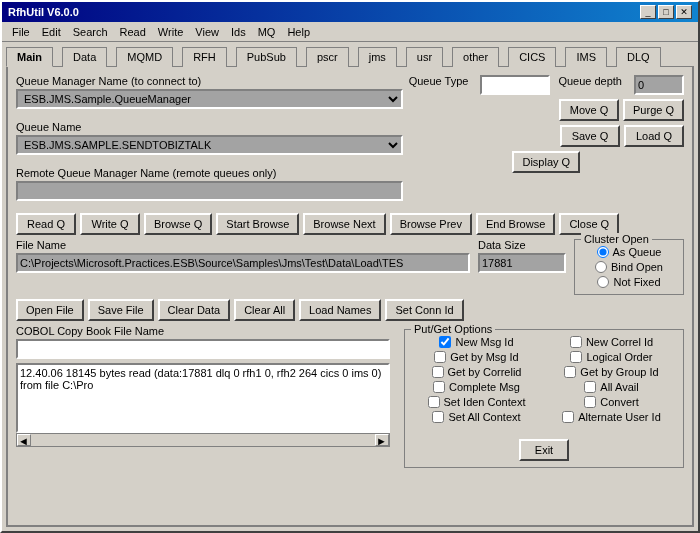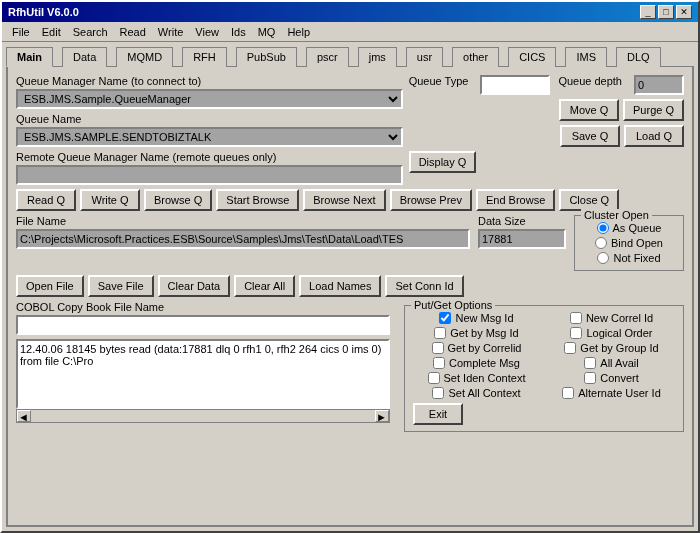--- a/index.html
+++ b/index.html
@@ -100,21 +100,21 @@
       padding: 8px;
       overflow: hidden;
     }
     .section-label {
       font-size: 11px;
       margin-bottom: 2px;
       color: #000;
     }
     .full-row {
       width: 100%;
-      margin-bottom: 4px;
+      margin-bottom: 12px;
     }
     select, input[type="text"] {
       background: #a3a3a3;
       border: 2px solid;
       border-color: #808080 #fff #fff #808080;
       font-family: 'MS Sans Serif', Arial, sans-serif;
       font-size: 11px;
       height: 20px;
       padding: 1px 2px;
     }
@@ -215,22 +215,22 @@
       flex: 1;
     }
     .layout-right {
       display: flex;
       flex-direction: column;
       gap: 4px;
       min-width: 130px;
     }
     .exit-row {
       display: flex;
-      justify-content: flex-start;
-      margin-top: 4px;
+      justify-content: center;
+      margin-top: 16px;
     }
   </style>
 </head>
 <body>
 
 <div class="window">
 
   <div class="title-bar">
     <span class="title-bar-text">RfhUtil V6.0.0</span>
     <div class="title-bar-buttons">
@@ -307,21 +307,21 @@
 
         <div style="display:flex; gap:4px; justify-content:flex-end;">
           <button class="win-btn">Move Q</button>
           <button class="win-btn">Purge Q</button>
         </div>
 
         <div style="display:flex; gap:4px; justify-content:flex-end;">
           <button class="win-btn">Save Q</button>
           <button class="win-btn">Load Q</button>
         </div>
-        <div style="display:flex; gap:4px; justify-content:flex-start;">
+        <div style="display:flex; gap:4px; justify-content:center;">
           <button class="win-btn">Display Q</button>
         </div>
       </div>
     </div>
 
     <div class="btn-row">
       <button class="win-btn">Read Q</button>
       <button class="win-btn">Write Q</button>
       <button class="win-btn">Browse Q</button>
       <button class="win-btn">Start Browse</button>

